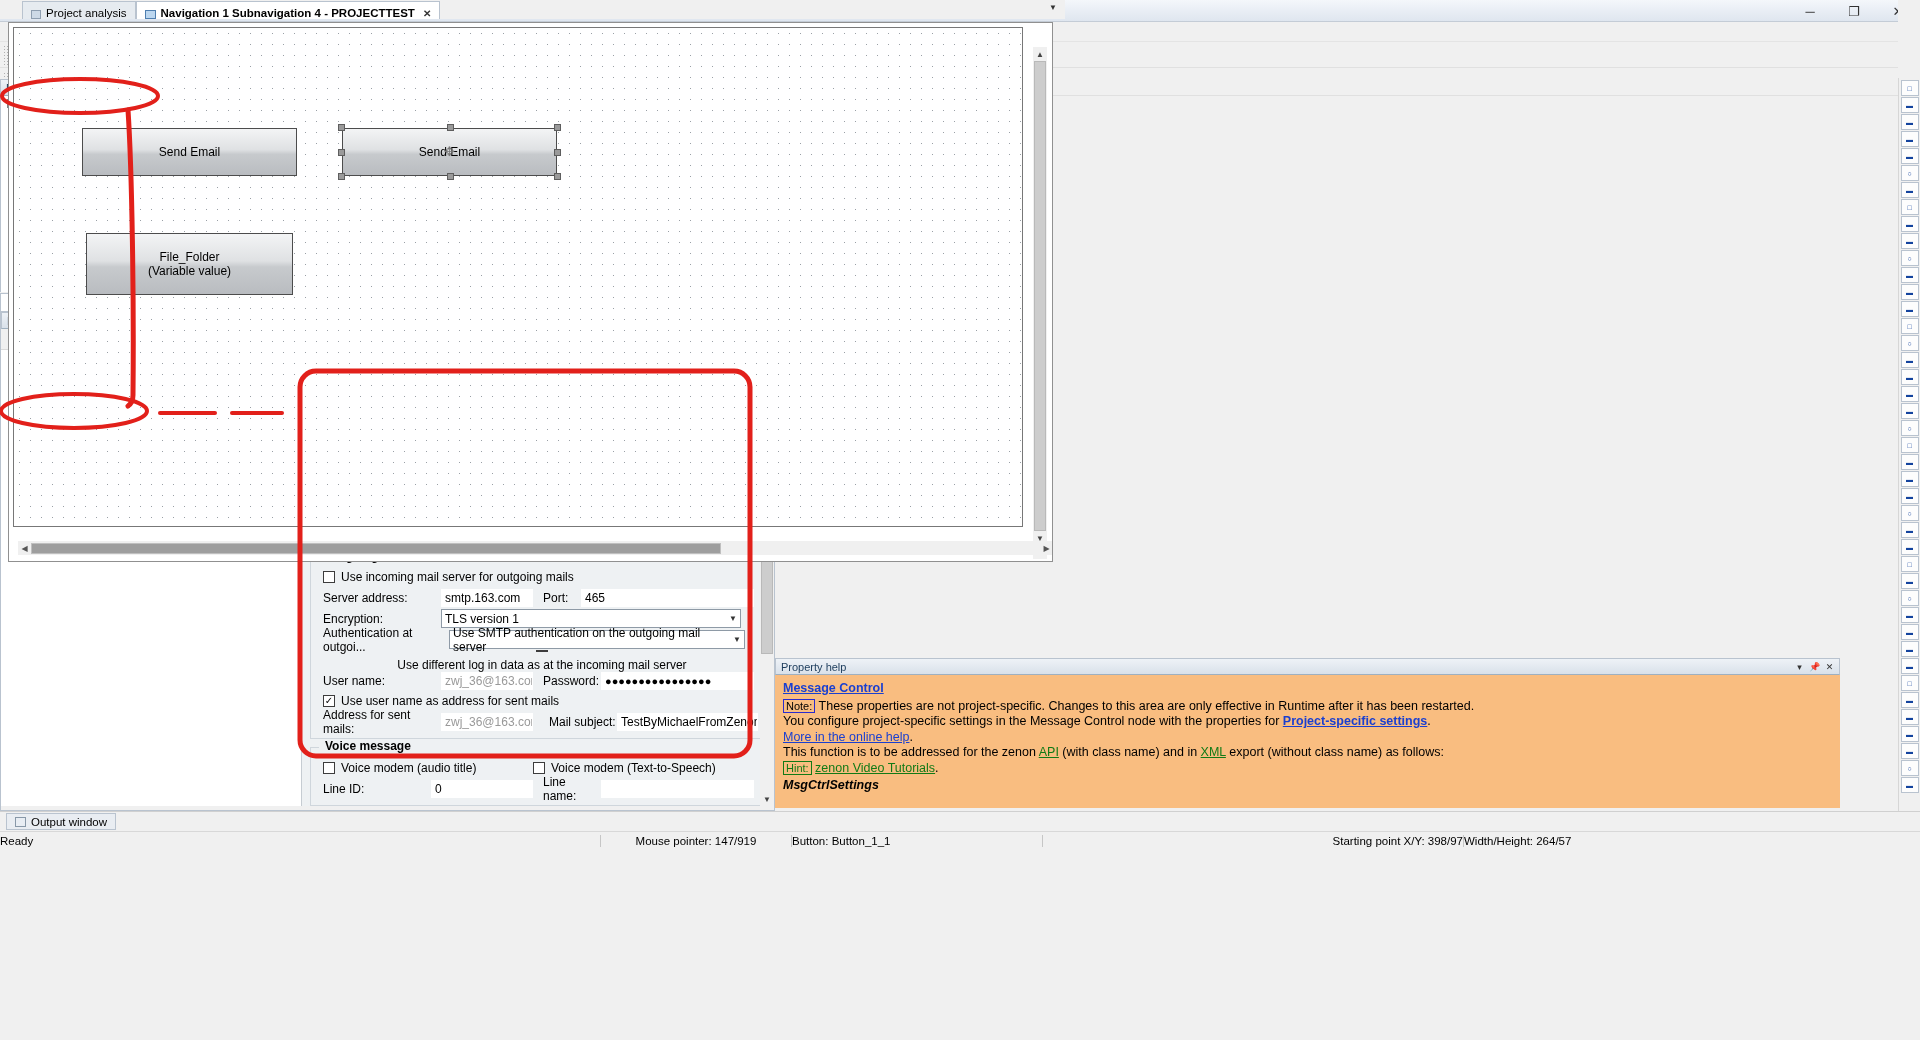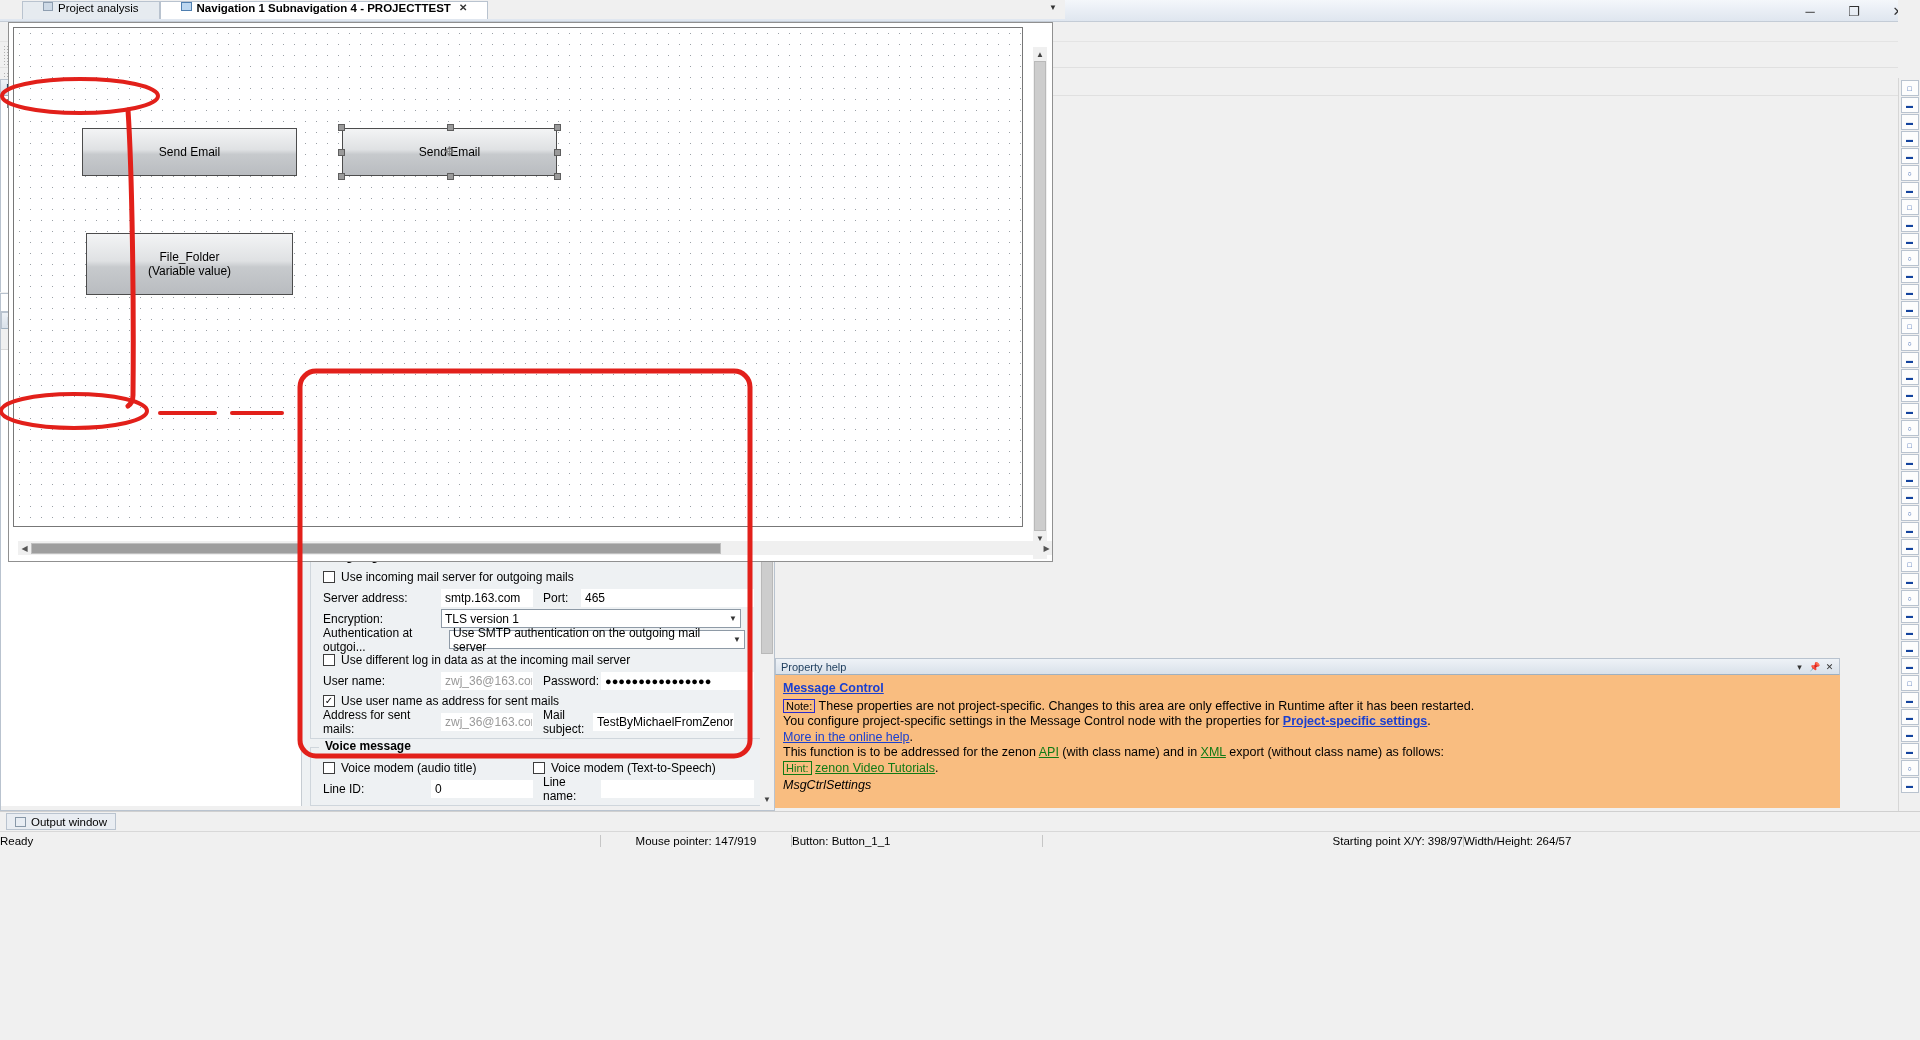--- a/index.html
+++ b/index.html
@@ -167,21 +167,21 @@
   .finput.dim { color:#999; }
   .fsel { height:19px; background:#fff; border:1px solid #8e9aa6; font-size:12px;
      padding:1px 3px; display:flex; align-items:center; justify-content:space-between; }
   .caret { font-size:8px; color:#333; margin-left:6px; }
   .dots { letter-spacing:0px; font-size:11px; }
 
   
   #editor-area { left:775px; top:78px; width:1065px; height:580px; background:#f0f0f0; }
   .ed-tabs { height:19px; display:flex; align-items:flex-end; padding-left:22px;
      background:#f0f0f0; position:relative; }
-  .ed-tab { height:18px; display:flex; align-items:flex-start; gap:5px; padding:0 20px;
+  .ed-tab { height:18px; display:flex; align-items:flex-end; gap:5px; padding:0 8px;
      font-size:11.5px; border:1px solid #b9c3cf; border-bottom:none; background:#e6ebf0; }
   .ed-tab.active { background:#fff; font-weight:bold; }
   .canvas-wrap { position:absolute; left:8px; top:22px; width:1045px; height:540px;
      background:#fff; border:1px solid #909090; overflow:hidden; }
   .canvas {
      position:absolute; left:4px; top:4px; width:1010px; height:500px; background:#fff;
      background-image: radial-gradient(circle, #9aa0a6 0.6px, transparent 0.7px);
      background-size: 11px 11px; border:1px solid #777;
   }
   .shape {
@@ -199,21 +199,21 @@
   .vs-thumb{width:12px;background:#cdcdcd;border:1px solid #b9b9b9;}
 
   
   #prop-help { left:775px; top:658px; width:1065px; height:152px; }
   .help-body { background:#f9bd80; height:133px; padding:6px 8px; font-size:12.5px;
      line-height:15.5px; overflow:hidden; }
   .lnk { color:#1a3fd0; text-decoration:underline; }
   .lnk.green { color:#127a16; }
   .tagbox { border:1px solid #2b2bcd; padding:0 2px; font-size:11px; }
   .tagbox.hint { border-color:#127a16; color:#127a16;}
-  .mono-it { font-style:italic; font-weight:normal; }
+  .mono-it { font-style:italic; font-weight:bold; }
 
   
   #right-rail { position:absolute; right:0; top:78px; width:22px; height:740px;
      background:#f0f0f0; border-left:1px solid #d6d6d6;
      display:flex; flex-direction:column; align-items:center; padding-top:2px; gap:1px; }
   .rail-btn { width:18px; height:16px; border:1px solid #b9c3cf; background:#fdfdfd;
      display:flex; align-items:center; justify-content:center; font-size:7px; color:#13439e;}
   #right-rail2 { position:absolute; right:0; top:0px; width:22px; height:78px;
      background:#f0f0f0; }
 
@@ -971,38 +971,38 @@
                 <span class="caret">▼</span>
               </div>
             </div>
             <div class="frow">
               <div class="flabel" style="width:126px;">Authentication at outgoi...</div>
               <div class="fsel" style="width:296px;">
                 <span>Use SMTP authentication on the outgoing mail server</span>
                 <span class="caret">▼</span>
               </div>
             </div>
-            <div class="row-check" style="padding-left:12px;">
+            <div class="row-check" style="padding-left:12px;flex-direction:column;">
               <span class="cbox"></span>
               <span>Use different log in data as at the incoming mail server</span>
             </div>
             <div class="frow">
               <div class="flabel">User name:</div>
               <div class="finput dim" style="width:92px;">zwj_36@163.com</div>
               <div style="width:68px;padding-left:10px;">Password:</div>
               <div class="finput dots" style="width:153px;">●●●●●●●●●●●●●●●●</div>
             </div>
             <div class="row-check" style="padding-left:12px;">
               <span class="cbox">✓</span>
               <span>Use user name as address for sent mails</span>
             </div>
             <div class="frow">
               <div class="flabel">Address for sent mails:</div>
               <div class="finput dim" style="width:92px;">zwj_36@163.com</div>
-              <div style="width:60px;padding-left:10px;">Mail subject:</div>
+              <div style="width:84px;padding-left:16px;">Mail subject:</div>
               <div class="finput" style="width:141px;">TestByMichaelFromZenon</div>
             </div>
           </div>
 
           <div class="grp">
             <div class="grp-legend">Voice message</div>
             <div class="frow" style="margin-top:-4px;">
               <div class="row-check" style="width:210px;">
                 <span class="cbox"></span>
                 <span>Voice modem (audio title)</span>

